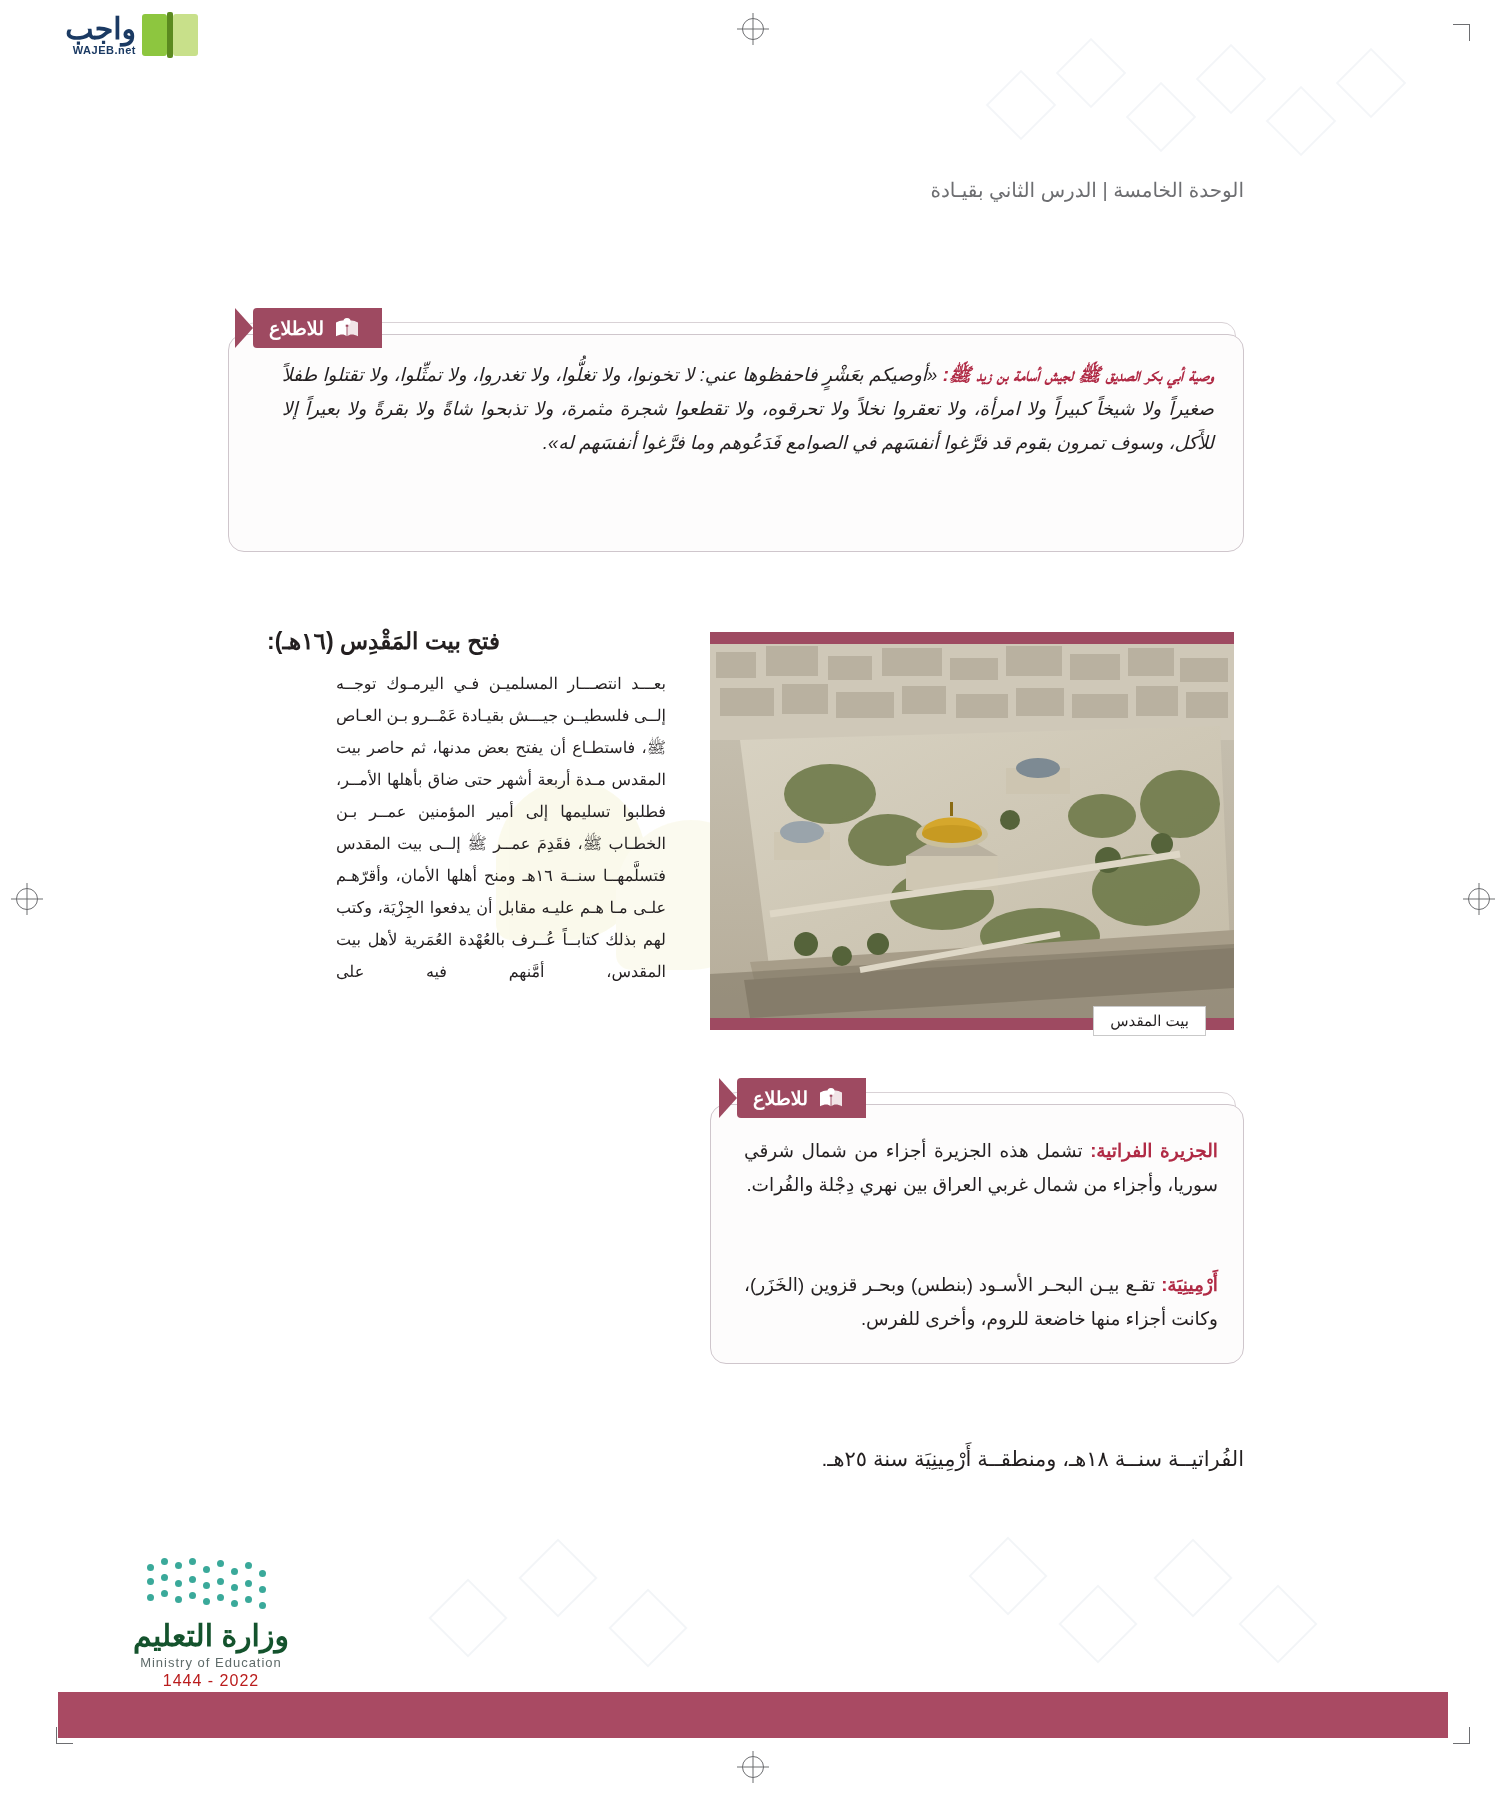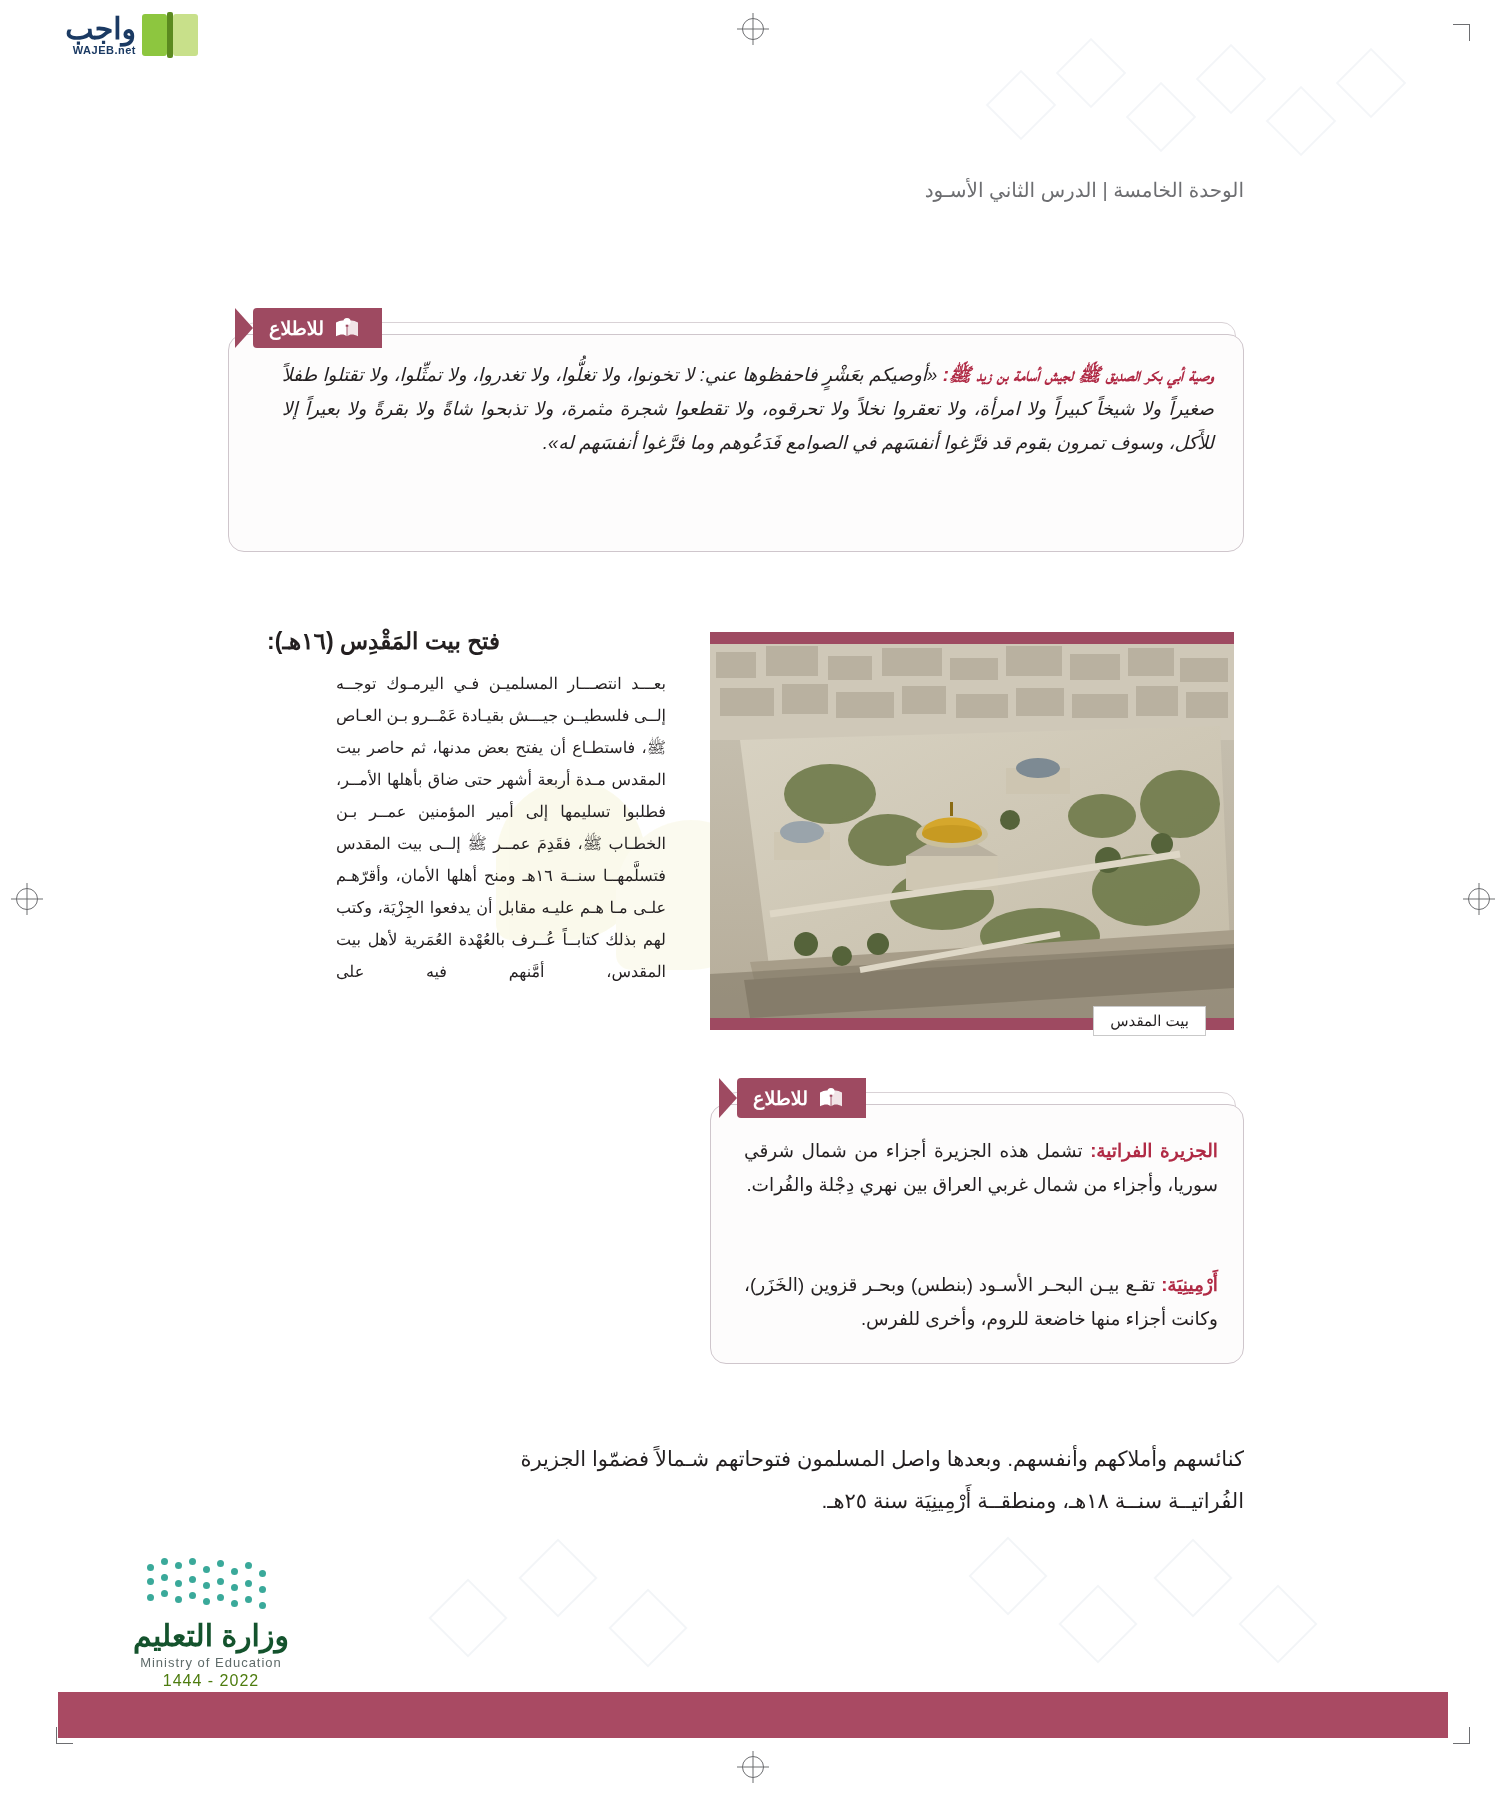--- a/index.html
+++ b/index.html
@@ -325,21 +325,21 @@
     letter-spacing: 2px;
   }
   .moe-en {
     font-size: 13px;
     color: #5f6b6a;
     letter-spacing: 1px;
     margin-top: 2px;
   }
   .moe-year {
     font-size: 16px;
-    color: #4d7c0f;
+    color: #b91c1c;
     letter-spacing: 1px;
     margin-top: 2px;
     direction: ltr;
   }
 
   
   .bg-watermark {
     position: absolute;
     top: 760px;
     right: 700px;
@@ -395,21 +395,21 @@
     <div class="sq" style="left:650px; top:66px;  width:52px; height:52px;"></div>
     <div class="sq" style="left:745px; top:20px;  width:52px; height:52px;"></div>
     <div class="sq" style="left:830px; top:66px;  width:52px; height:52px;"></div>
   </div>
 
   <div class="bg-watermark">
     <div class="blob" style="left:20px; top:20px; width:150px; height:160px;"></div>
     <div class="blob" style="left:140px; top:60px; width:150px; height:150px; background:#f6f3d4;"></div>
   </div>
 
-  <div class="unit-header">الوحدة الخامسة | الدرس الثاني الأسـود</div>
+  <div class="unit-header">الوحدة الخامسة | الدرس الثاني بقيـادة</div>
 
   <div class="info-box" style="right:262px; top:308px; width:1030px; height:250px;">
     <div class="info-stack">
       <div class="info-layer" style="right:8px; left:28px; top:14px; height:216px;"></div>
       <div class="info-main" style="right:0; left:14px; top:26px; height:216px;"></div>
     </div>
     <div class="info-tab" style="right:862px; top:0;">
       <span class="tab-icon">
         <svg viewBox="0 0 28 24" width="26" height="22" aria-hidden="true">
           <path d="M2 6 C7 3 11 3 13.5 5.5 L13.5 21 C11 18.5 7 18.5 2 21 Z" fill="#ffffff"></path>
@@ -541,21 +541,20 @@
     </div>
     <div class="info-text" style="right:26px; left:46px; top:56px;">
       <span class="hl-red">الجزيرة الفراتية:</span>
       <span>تشمل هذه الجزيرة أجزاء من شمال شرقي سوريا، وأجزاء من شمال غربي العراق بين نهري دِجْلة والفُرات.</span>
     </div>
   </div>
 
   <div class="article-head">فتح بيت المَقْدِس (١٦هـ):</div>
   <div class="article-col">بعـــد انتصـــار المسلميـن فـي اليرمـوك توجــه إلــى فلسطيــن جيـــش بقيـادة عَمْــرو بـن العـاص ﷺ، فاستطـاع أن يفتح بعض مدنها، ثم حاصر بيت المقدس مـدة أربعة أشهر حتى ضاق بأهلها الأمــر، فطلبوا تسليمها إلى أمير المؤمنين عمــر بـن الخطـاب ﷺ، فقَدِمَ عمــر ﷺ إلــى بيت المقدس فتسلَّمهــا سنــة ١٦هـ ومنح أهلها الأمان، وأقرّهـم علـى مـا هـم عليـه مقابل أن يدفعوا الجِزْيَة، وكتب لهم بذلك كتابــاً عُــرف بالعُهْدة العُمَرية لأهل بيت المقدس، أمَّنهم فيه على</div>
   <div class="article-tail">
-    <span>كنائسهم وأملاكهم وأنفسهم. وبعدها واصل المسلمون فتوحاتهم شـمالاً فضمّوا الجزيرة</span>
     <span class="last-line">الفُراتيــة سنــة ١٨هـ، ومنطقــة أَرْمِينِيَة سنة ٢٥هـ.</span>
   </div>
 
   <div class="footer-bar"></div>
 
   <div class="moe">
     <div class="moe-dots">
       <i style="left:0px;   top:6px;"></i>
         <i style="left:14px; top:0px;"></i>
       <i style="left:28px;  top:4px;"></i>

